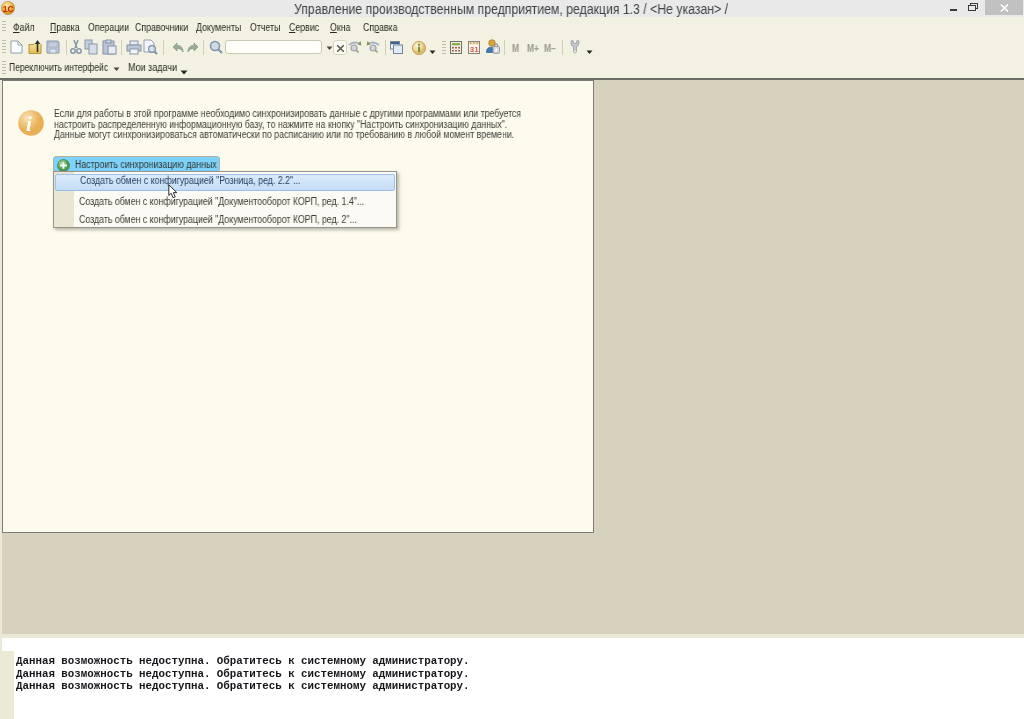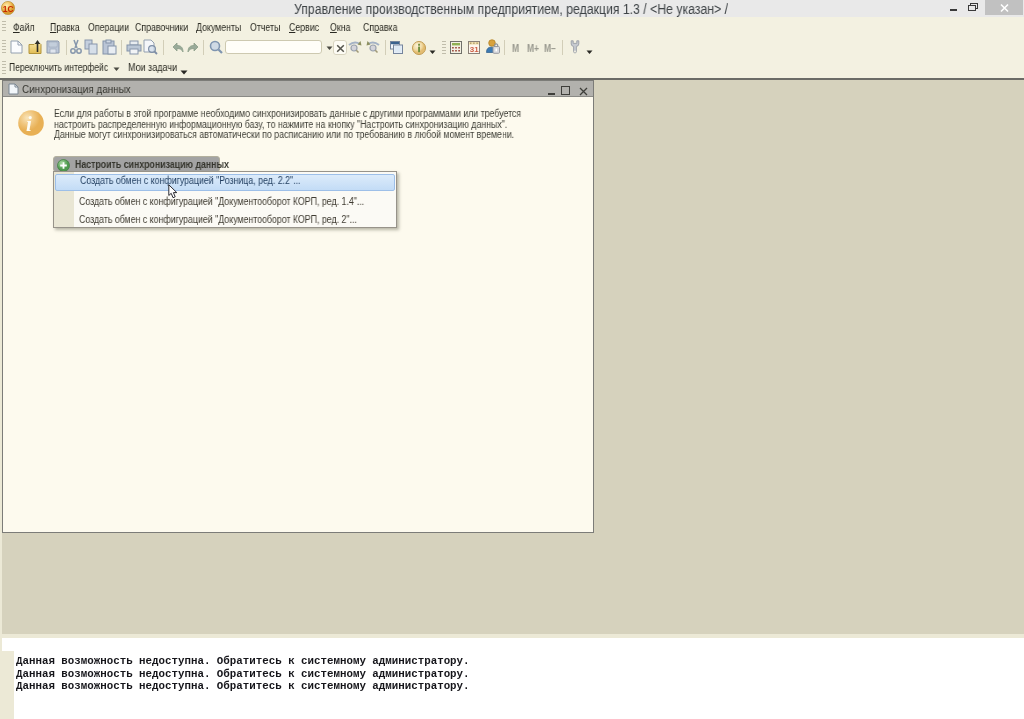--- a/index.html
+++ b/index.html
@@ -47,21 +47,21 @@
   #dlg-title { position:absolute; left:0; top:0; width:100%; height:16px;
                background:#b2b1ad; border-bottom:1px solid #8a8a86; }
   #dlg-title .txt { position:absolute; left:19px; top:3px; font-size:11px; line-height:11px; color:#35352f;
                     display:inline-block; transform:scaleX(0.9); transform-origin:0 0; white-space:pre; }
 
   #infotext { position:absolute; left:51px; top:28px;
               font-size:10px; line-height:10.6px; color:#3e3e36; white-space:pre;
               transform:scaleX(0.878); transform-origin:0 0; }
 
   #syncbtn { position:absolute; left:50px; top:75px; width:167px; height:16px;
-             background:#a3a3a3; border:1px solid #b3b09e; border-radius:3px;font-weight:bold; }
+             background:#7dd3fc; border:1px solid #b3b09e; border-radius:3px; }
   #syncbtn .txt { position:absolute; left:21px; top:2px; font-size:10px; line-height:11px; color:#35352d;
                   display:inline-block; transform:scaleX(0.878); transform-origin:0 0; white-space:pre; }
 
   
   #popup { position:absolute; left:53px; top:171px; width:344px; height:57px;
            background:#fbfaf5; border:1px solid #97938a;
            box-shadow:2px 2px 3px rgba(100,100,80,0.45); }
   #popup .gutter { position:absolute; left:0; top:0; width:20px; height:100%; background:#e9e6d4; }
   .pitem { position:absolute; left:25.3px; font-size:10px; line-height:11px; color:#3e3a30;
            display:inline-block; transform:scaleX(0.88); transform-origin:0 0; white-space:pre; }
@@ -294,32 +294,20 @@
     </svg>
   <span class="ttext sx" style="left:128px;top:62px;transform:scaleX(0.9)">Мои задачи</span>
   <svg class="abs" style="left:180px;top:70px" width="8" height="5">
       <path d="M0.5 0.5 L7.5 0.5 L4 4.5 Z" fill="#2a2a25"></path>
     </svg>
 
   <div id="mdi" class="abs"></div>
   <div id="mdi-left" class="abs"></div>
 
   <div id="dialog" class="abs">
-    <div id="dlg-title">
-      <svg style="position:absolute;left:5px;top:2px" width="11" height="12" viewBox="0 0 11 12">
-        <path d="M1 1 H7 L10 4 V11 H1 Z" fill="#f2f6fa" stroke="#7a8692" stroke-width="1"></path>
-        <path d="M7 1 L7 4 H10" fill="none" stroke="#7a8692" stroke-width="1"></path>
-      </svg>
-      <span class="txt">Синхронизация данных</span>
-      <div style="position:absolute;left:545px;top:12px;width:7px;height:2px;background:#3e3e3a"></div>
-      <div style="position:absolute;left:558px;top:5px;width:9px;height:9px;border:1px solid #3e3e3a"></div>
-      <svg style="position:absolute;left:576px;top:5.5px" width="9" height="9" viewBox="0 0 9 9">
-        <path d="M1 1 L8 8 M8 1 L1 8" stroke="#3e3e3a" stroke-width="1.3"></path>
-      </svg>
-    </div>
 
     <svg style="position:absolute;left:14.5px;top:28.8px" width="26" height="26" viewBox="0 0 26 26">
       <defs>
           <radialGradient id="ginfo" cx="35%" cy="30%">
             <stop offset="0%" stop-color="#f9e4ba"></stop>
             <stop offset="55%" stop-color="#f0c67e"></stop>
             <stop offset="100%" stop-color="#e8b055"></stop>
           </radialGradient>
         </defs>
       <circle cx="13" cy="13" r="12.8" fill="url(#ginfo)"></circle>

